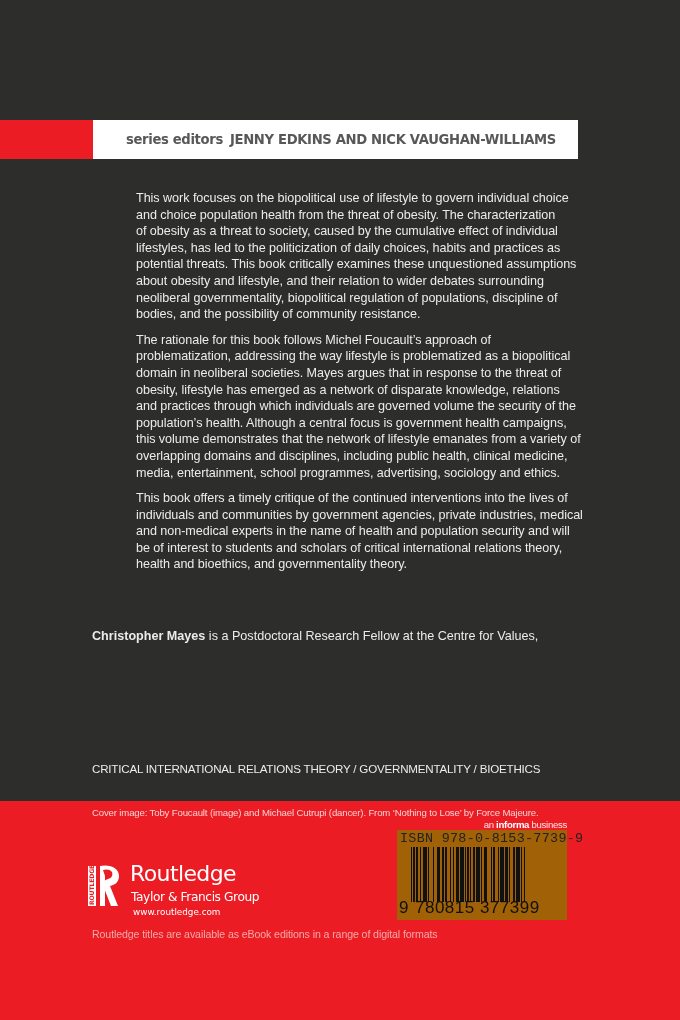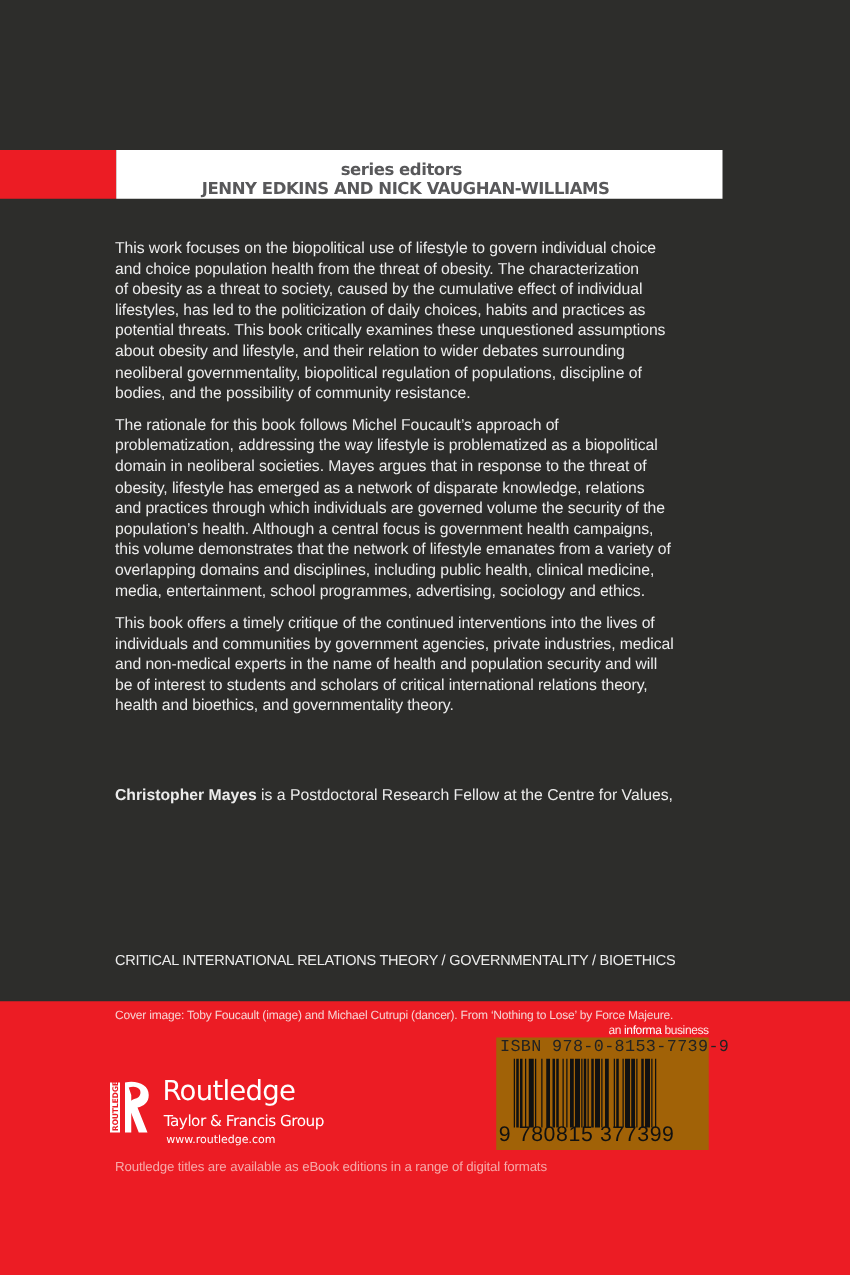--- a/index.html
+++ b/index.html
@@ -17,35 +17,34 @@
       position: absolute; left: 93px; top: 120px; width: 485px; height: 39px;
       background: #ffffff;
       display: flex; align-items: center; justify-content: flex-end;
       padding-right: 22px;
       color: #58585a;
       font-family: "DejaVu Sans", sans-serif;
       font-weight: bold;
       font-size: 13.2px;
       letter-spacing: -0.35px;
       transform-origin: right center;
-      flex-direction: column;
     }
     .editor-banner .lbl { font-weight: bold; margin-right: 7px; }
     .editor-banner .names { font-weight: bold; }
 
     
     .body-text {
       position: absolute; left: 92px; top: 190px; width: 500px;
       color: #ececec;
       font-size: 12.6px;
       line-height: 16.6px;
       letter-spacing: -0.05px;
     }
     .body-text p { margin-bottom: 9px; }
-    .para-line { display: block; white-space: nowrap; }
+    .para-line { display: block; white-space: nowrap; margin-left: 44px; }
 
     .author {
       position: absolute; left: 92px; top: 628px; width: 500px;
       color: #ececec;
       font-size: 12.6px;
       line-height: 16.6px;
     }
     .author-line { display: block; white-space: nowrap; }
     .author b { font-weight: bold; }
 
@@ -70,21 +69,21 @@
       white-space: nowrap;
       letter-spacing: -0.15px;
     }
     .informa {
       position: absolute; left: 470px; top: 819px; width: 97px; text-align: right;
       color: #ffe4e4;
       font-size: 9.6px;
       white-space: nowrap;
       letter-spacing: -0.3px;
     }
-    .informa b { font-weight: normal; color: #ffffff; }
+    .informa b { font-weight: bold; color: #ffffff; }
 
     .barcode-box {
       position: absolute; left: 397px; top: 830px; width: 170px; height: 90px;
       background: #a16207;
     }
     .isbn-text {
       position: absolute; left: 3px; top: 1px; width: 166px;
       font-family: "Liberation Mono", monospace;
       font-size: 13.4px;
       color: #222;

